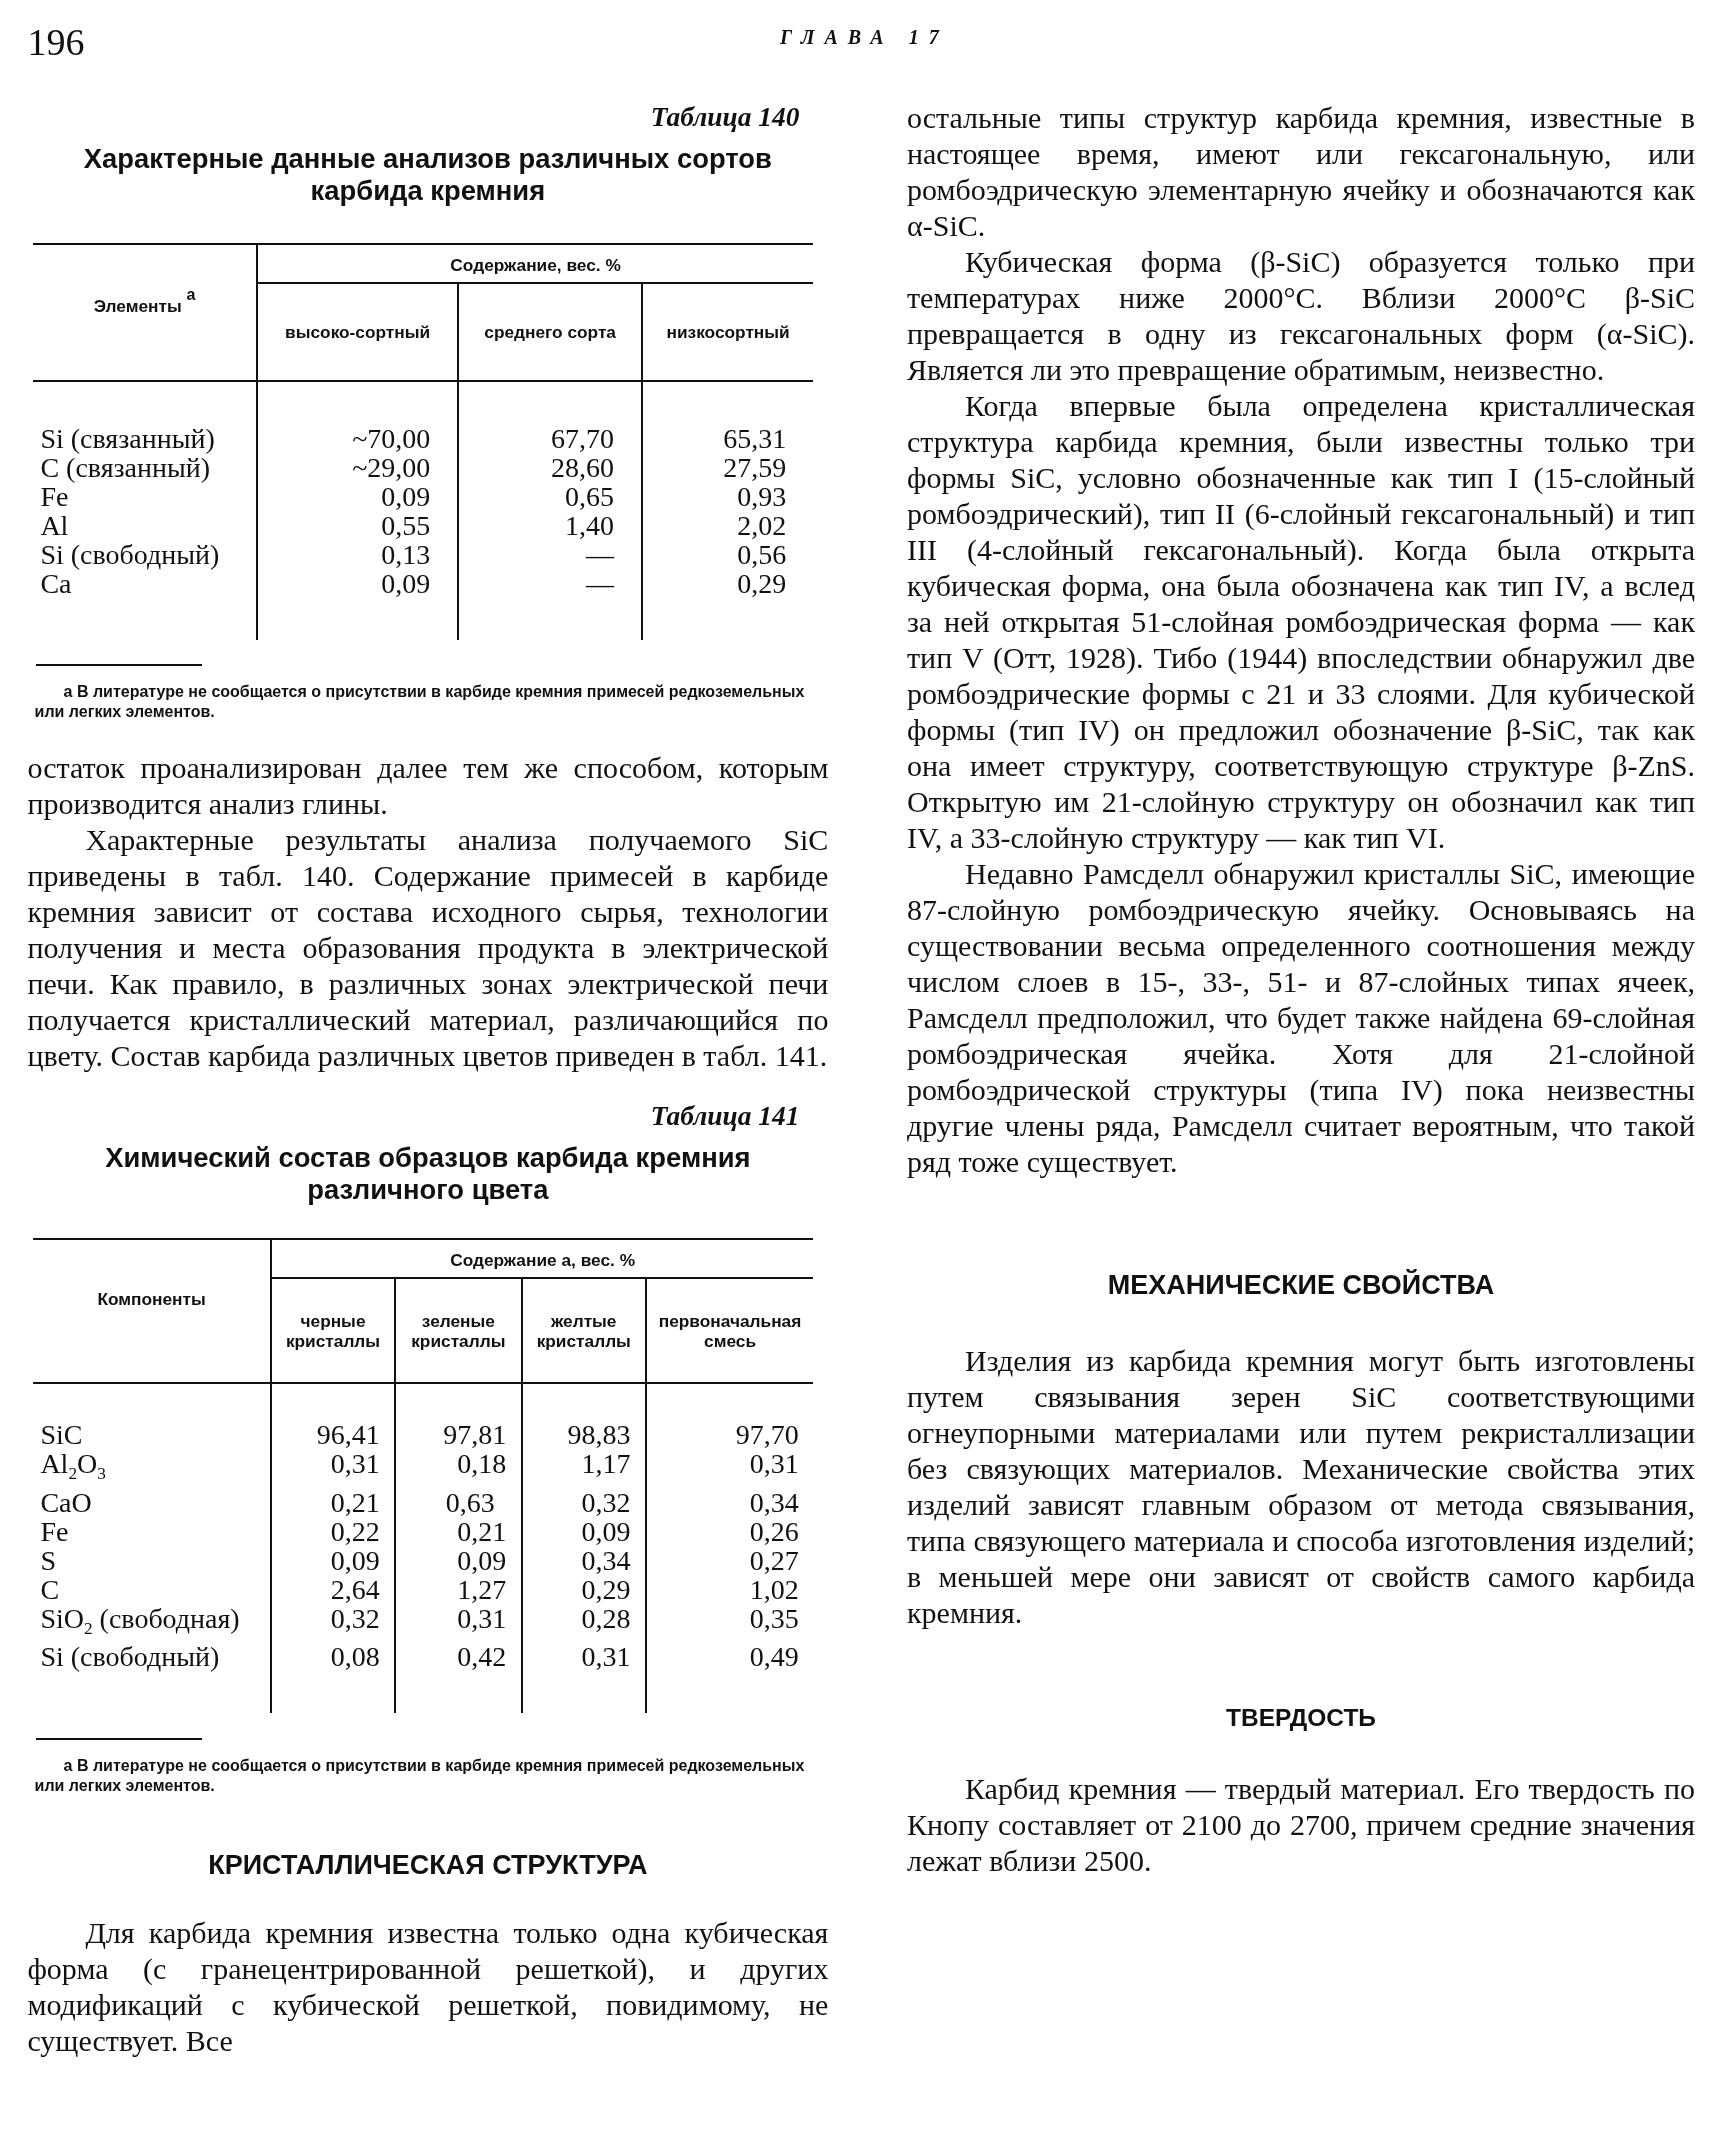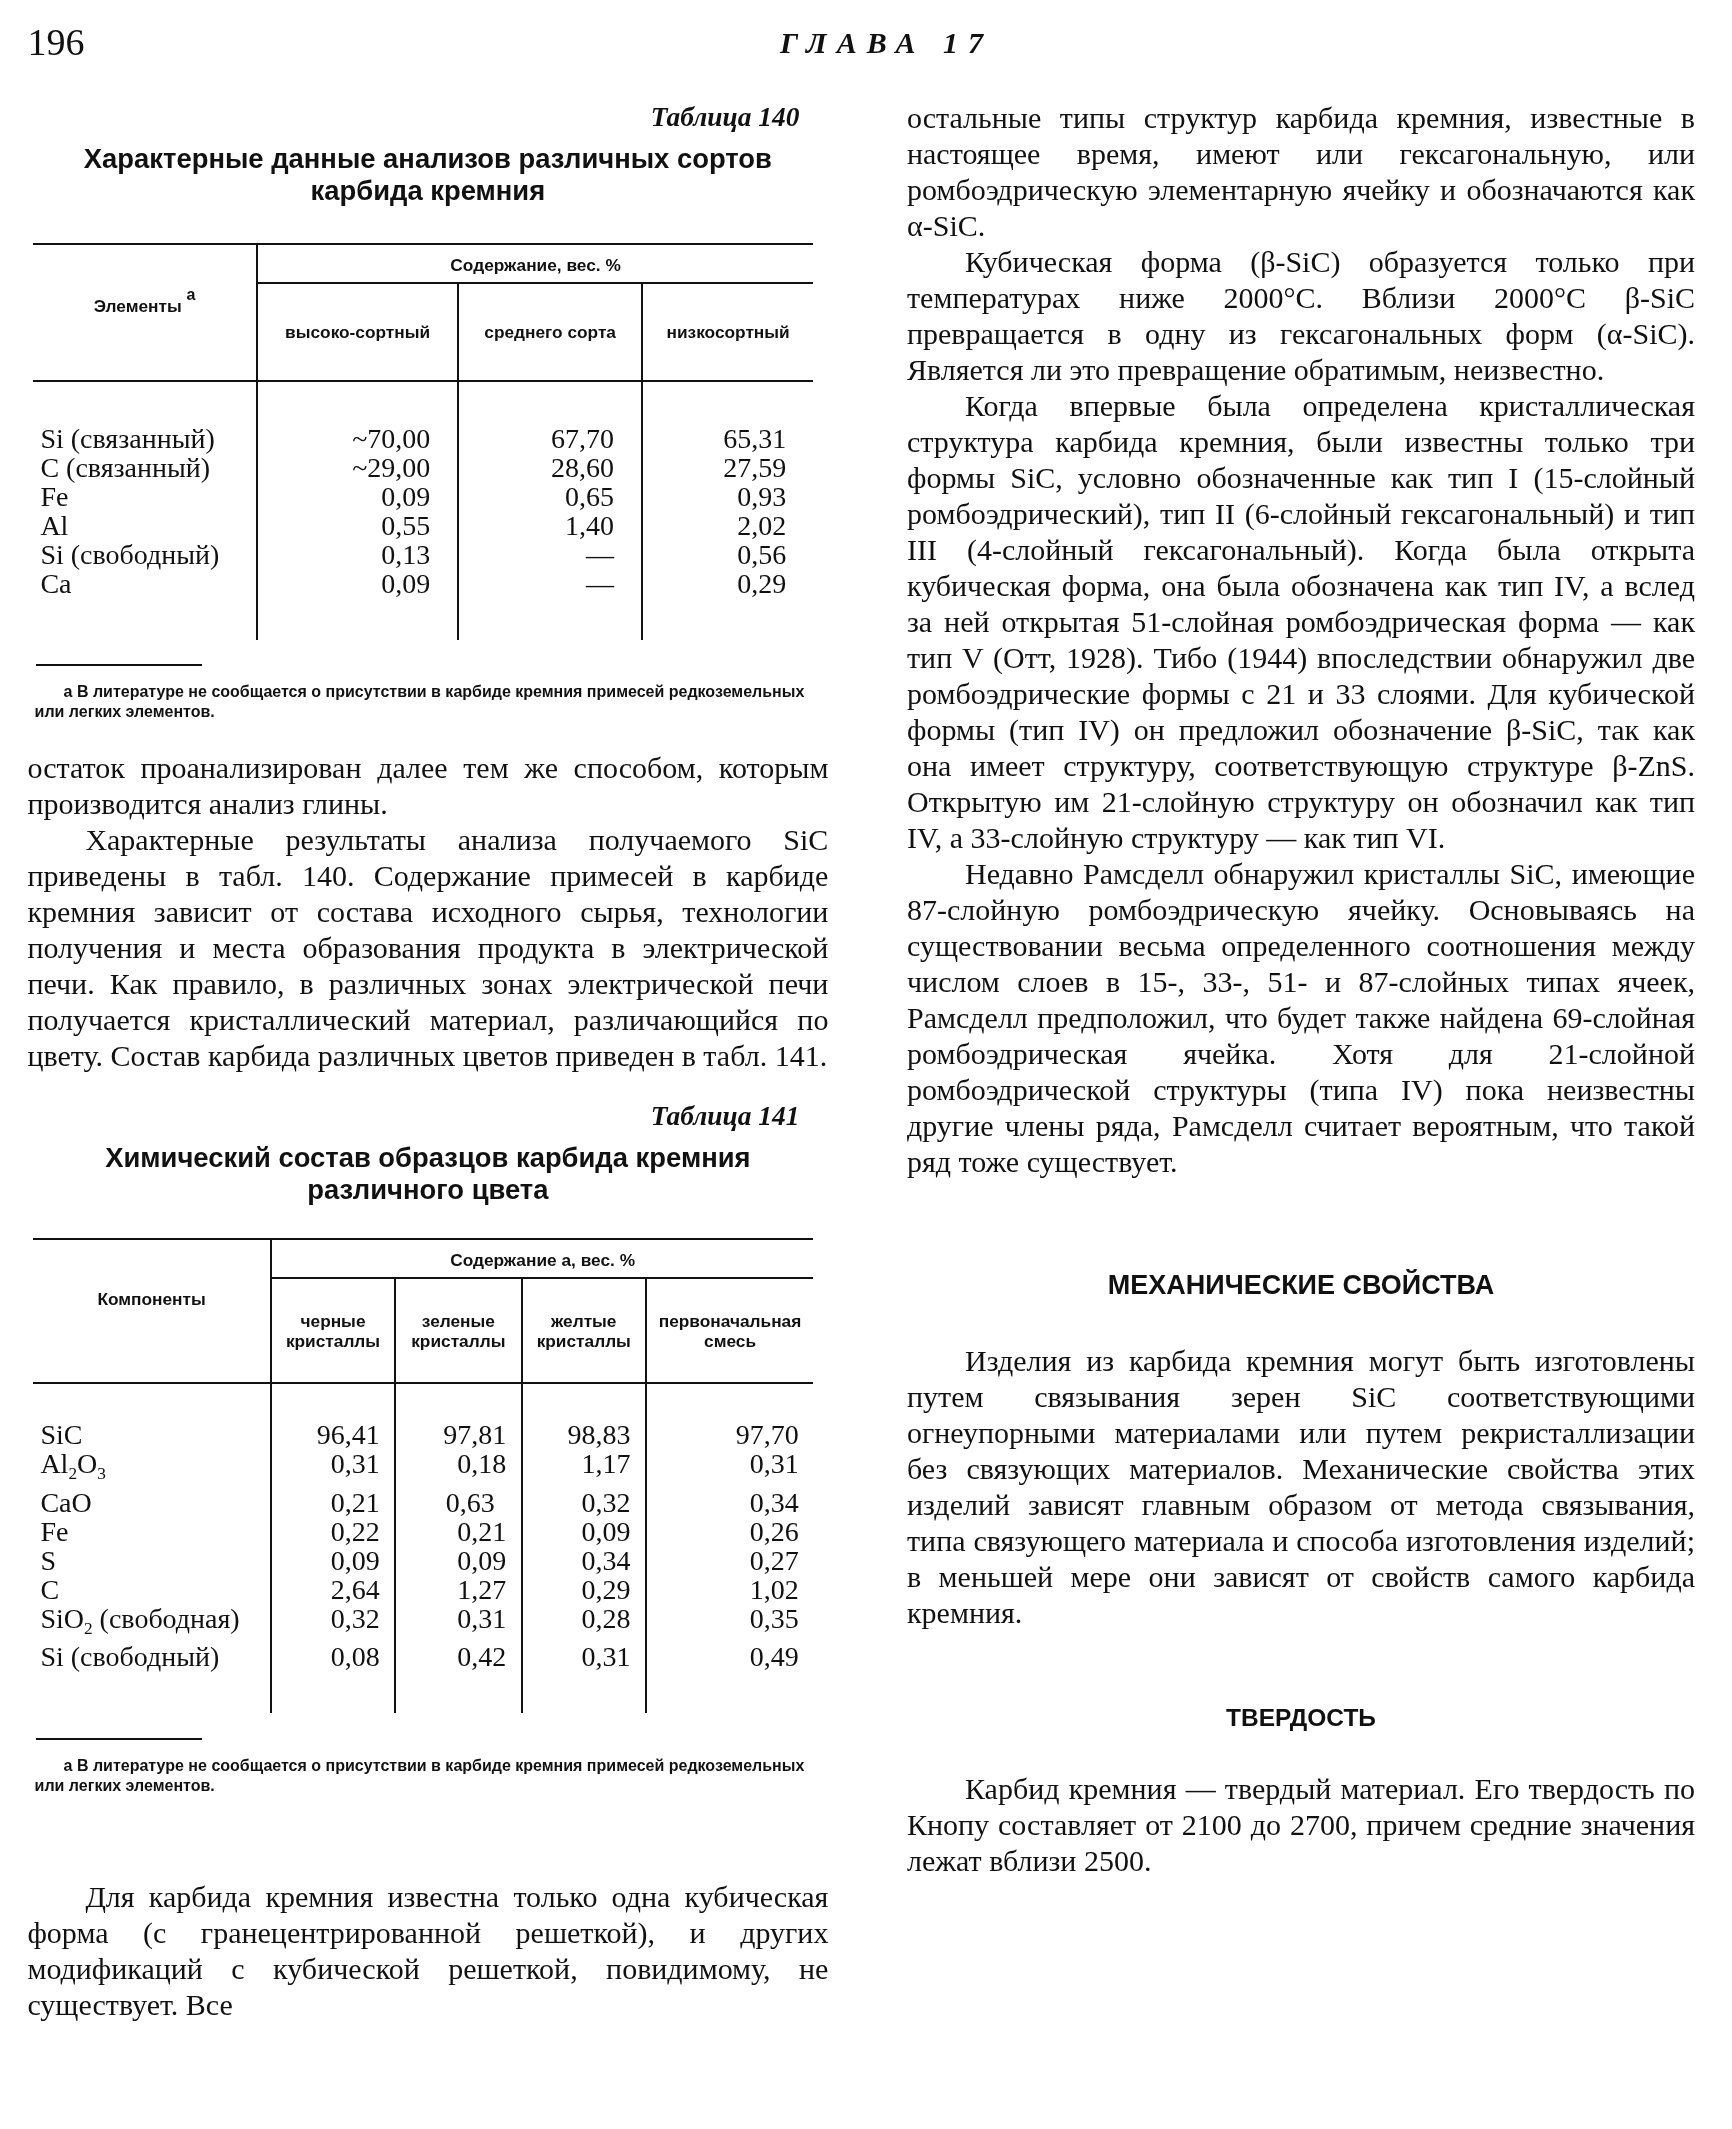--- a/index.html
+++ b/index.html
@@ -1,19 +1,19 @@
 <!DOCTYPE html>
 <html style="font-size:11.5px"><head>
 <meta charset="utf-8">
 <style>
   html, body { margin: 0; padding: 0; background: #ffffff; }
   body { width: 1732px; height: 2129px; position: relative; overflow: hidden; color: #111; font-family: "Liberation Serif", serif; }
   .abs { position: absolute; }
   .page-num { left: 27.4px; top: 20px; font-size: 38px; font-family: "Liberation Serif", serif; }
-  .running-head { left: 780px; top: 26px; font-size: 30px; font-weight: bold; font-style: italic; letter-spacing: 10px; }
+  .running-head { left: 780px; top: 26px; font-size: 20px; font-weight: bold; font-style: italic; letter-spacing: 10px; }
   .col { position: absolute; }
   .left { left: 27.4px; width: 801px; }
   .right { left: 907px; width: 788px; }
   .tab-label { text-align: right; font-style: italic; font-weight: bold; font-size: 27.4px; padding-right: 29px; }
   .tab-title { text-align: center; font-weight: bold; font-size: 27.4px; line-height: 32px; margin-top: 10px; font-family: "Liberation Sans", sans-serif; }
   table.data { border-collapse: collapse; width: 780px; margin-left: 5.8px; font-size: 27.4px; }
   table.data th { font-family: Liberation Sans, sans-serif; font-weight: bold; font-size: 17.3px; line-height: 20px; text-align: center; padding: 4.3px 2.9px; }
   table.data td { font-size: 28px; line-height: 29px; padding: 0 7.2px; vertical-align: top; }
   table.data td.num { text-align: right; padding-right: 27px; }
   .vb { border-left: 2.2px solid #111; }
@@ -200,20 +200,21 @@
           <td class="vb"></td>
           <td class="vb"></td>
           <td class="vb"></td>
         </tr>
     </tbody>
   </table>
   <div class="foot-rule"></div>
   <div class="footnote">a В литературе не сообщается о присутствии в карбиде кремния примесей редкоземельных или легких элементов.</div>
 
   <div style="height:51px"></div>
+  <div class="section-heading">КРИСТАЛЛИЧЕСКАЯ СТРУКТУРА</div>
   <div style="height:32px"></div>
   <p class="para indent">Для карбида кремния известна только одна кубическая форма (с гранецентрированной решеткой), и других модификаций с кубической решеткой, повидимому, не существует. Все</p>
 </div>
 
 <div class="col right">
   <div style="height:100px"></div>
   <p class="para">остальные типы структур карбида кремния, известные в настоящее время, имеют или гексагональную, или ромбоэдрическую элементарную ячейку и обозначаются как α-SiC.</p>
   <p class="para indent">Кубическая форма (β-SiC) образуется только при температурах ниже 2000°С. Вблизи 2000°С β-SiC превращается в одну из гексагональных форм (α-SiC). Является ли это превращение обратимым, неизвестно.</p>
   <p class="para indent">Когда впервые была определена кристаллическая структура карбида кремния, были известны только три формы SiC, условно обозначенные как тип I (15-слойный ромбоэдрический), тип II (6-слойный гексагональный) и тип III (4-слойный гексагональный). Когда была открыта кубическая форма, она была обозначена как тип IV, а вслед за ней открытая 51-слойная ромбоэдрическая форма — как тип V (Отт, 1928). Тибо (1944) впоследствии обнаружил две ромбоэдрические формы с 21 и 33 слоями. Для кубической формы (тип IV) он предложил обозначение β-SiC, так как она имеет структуру, соответствующую структуре β-ZnS. Открытую им 21-слойную структуру он обозначил как тип IV, а 33-слойную структуру — как тип VI.</p>
   <p class="para indent">Недавно Рамсделл обнаружил кристаллы SiC, имеющие 87-слойную ромбоэдрическую ячейку. Основываясь на существовании весьма определенного соотношения между числом слоев в 15-, 33-, 51- и 87-слойных типах ячеек, Рамсделл предположил, что будет также найдена 69-слойная ромбоэдрическая ячейка. Хотя для 21-слойной ромбоэдрической структуры (типа IV) пока неизвестны другие члены ряда, Рамсделл считает вероятным, что такой ряд тоже существует.</p>

